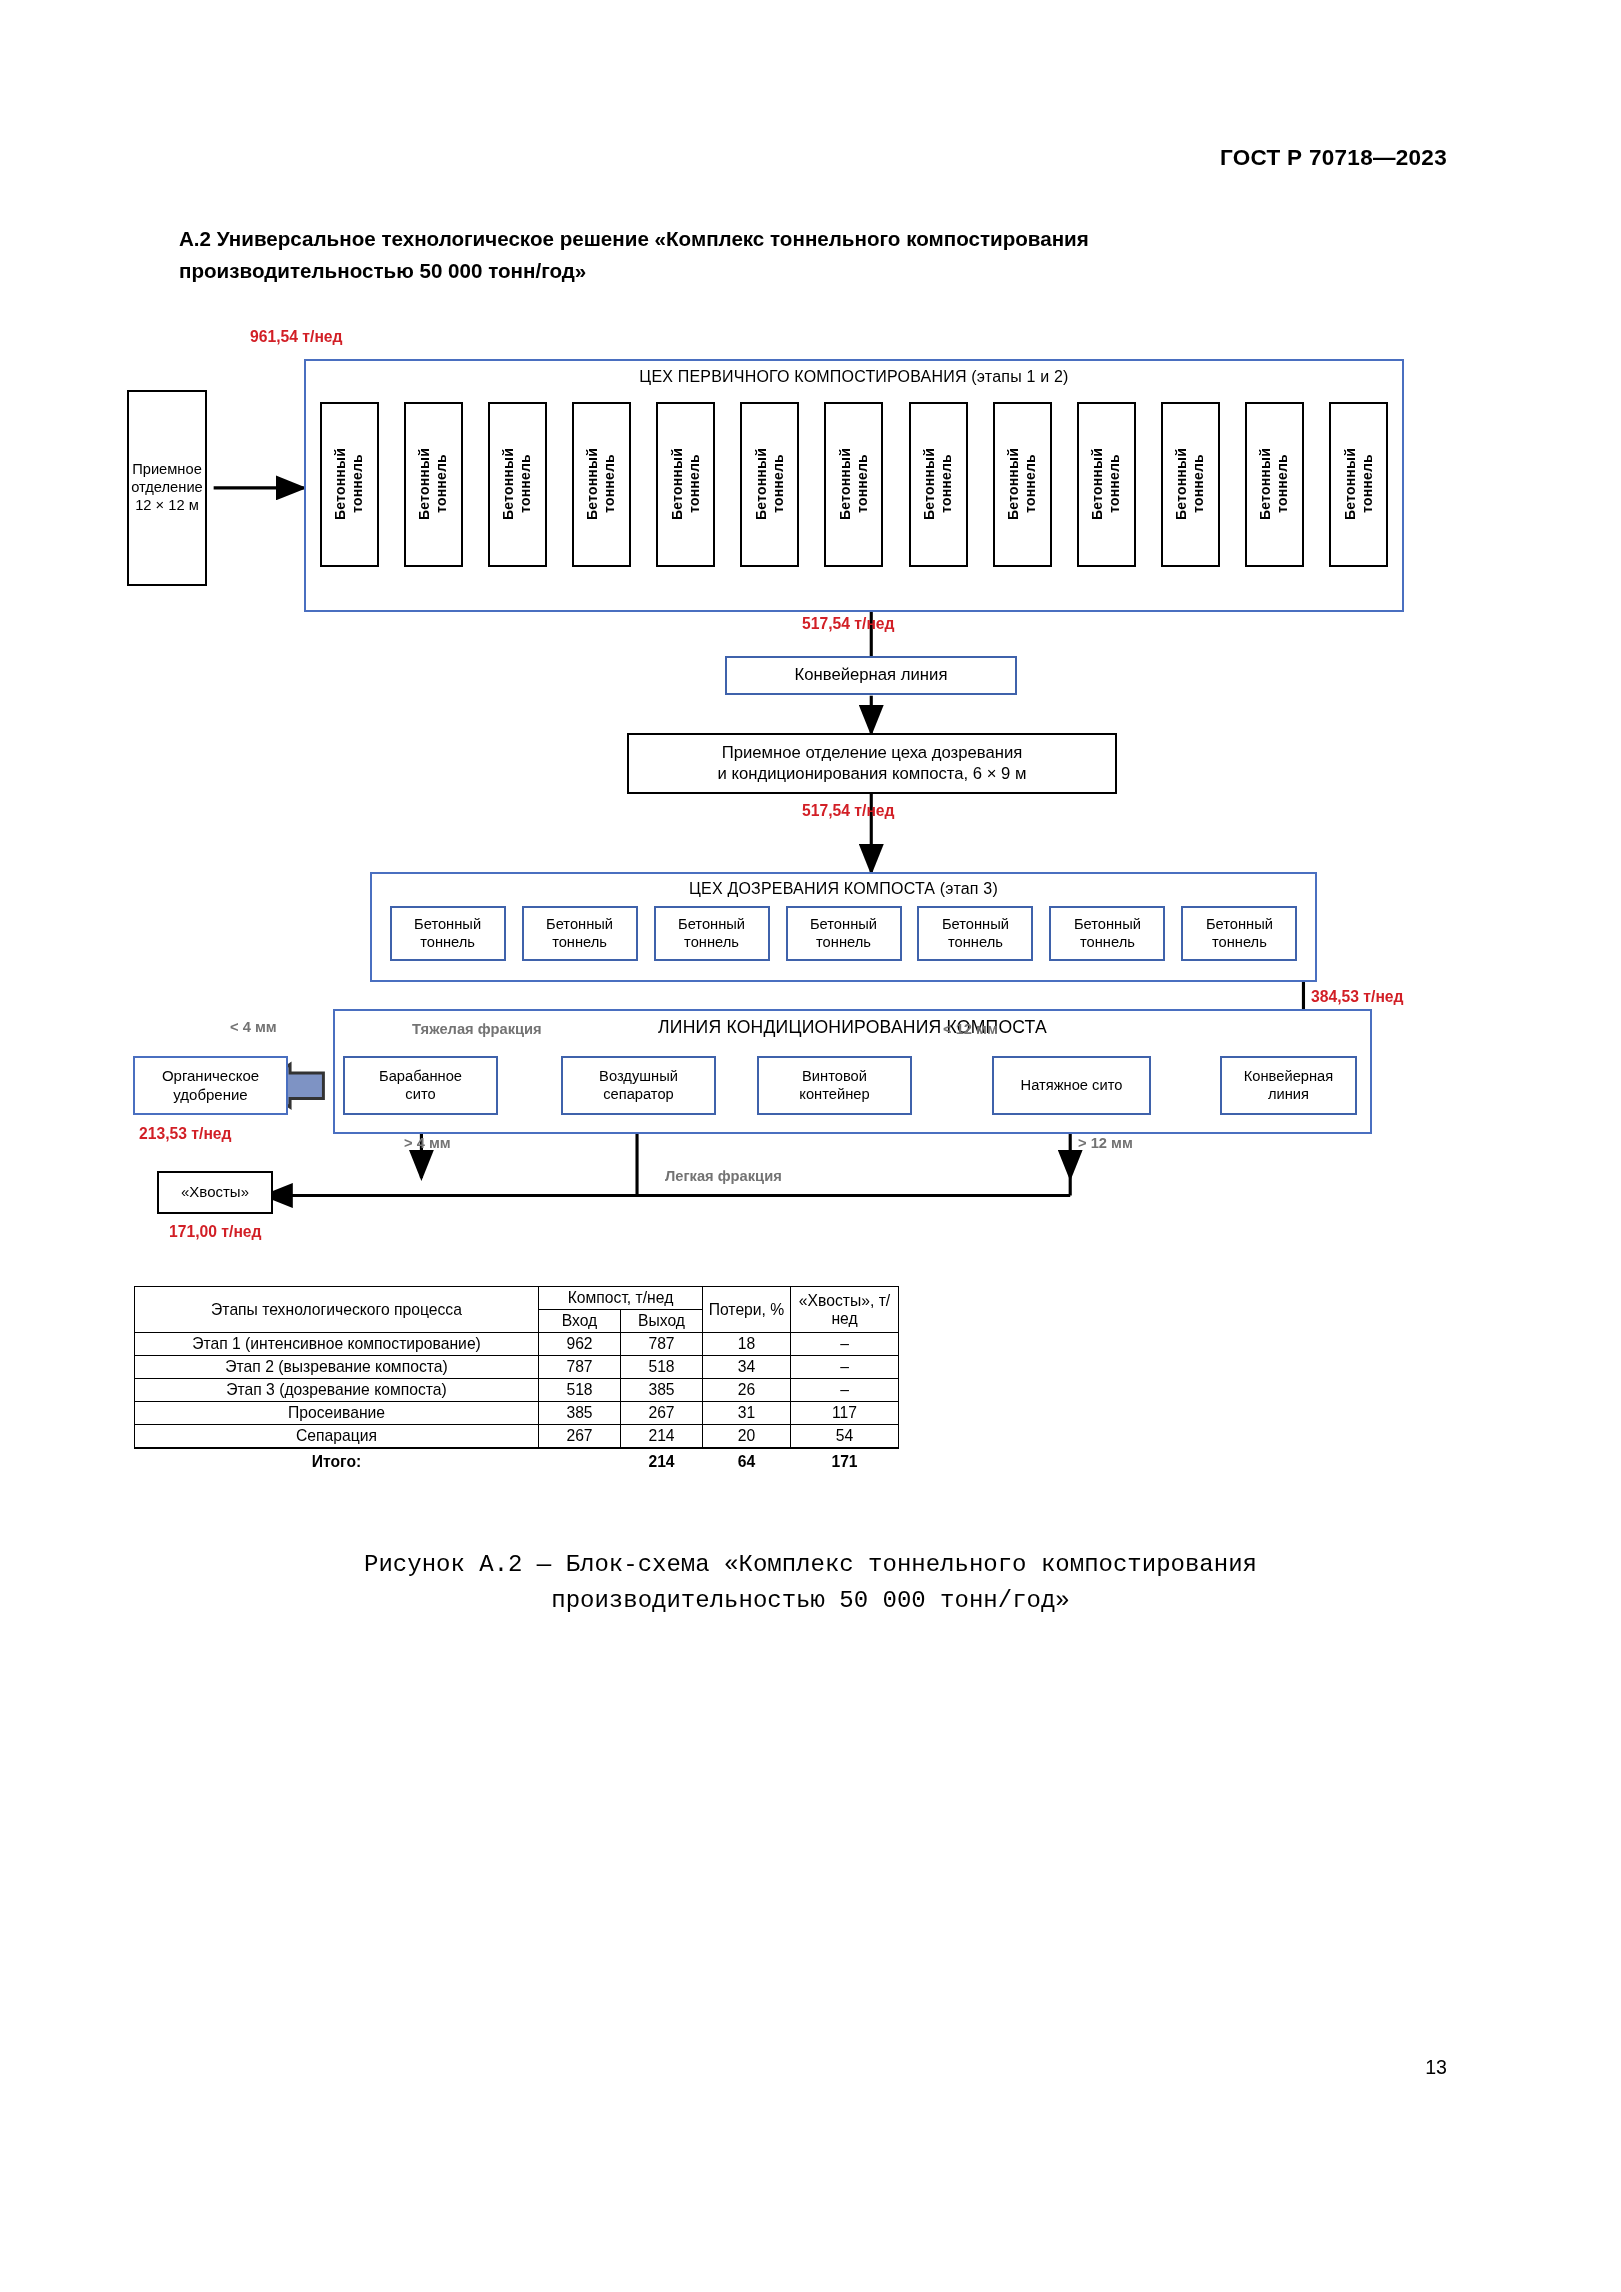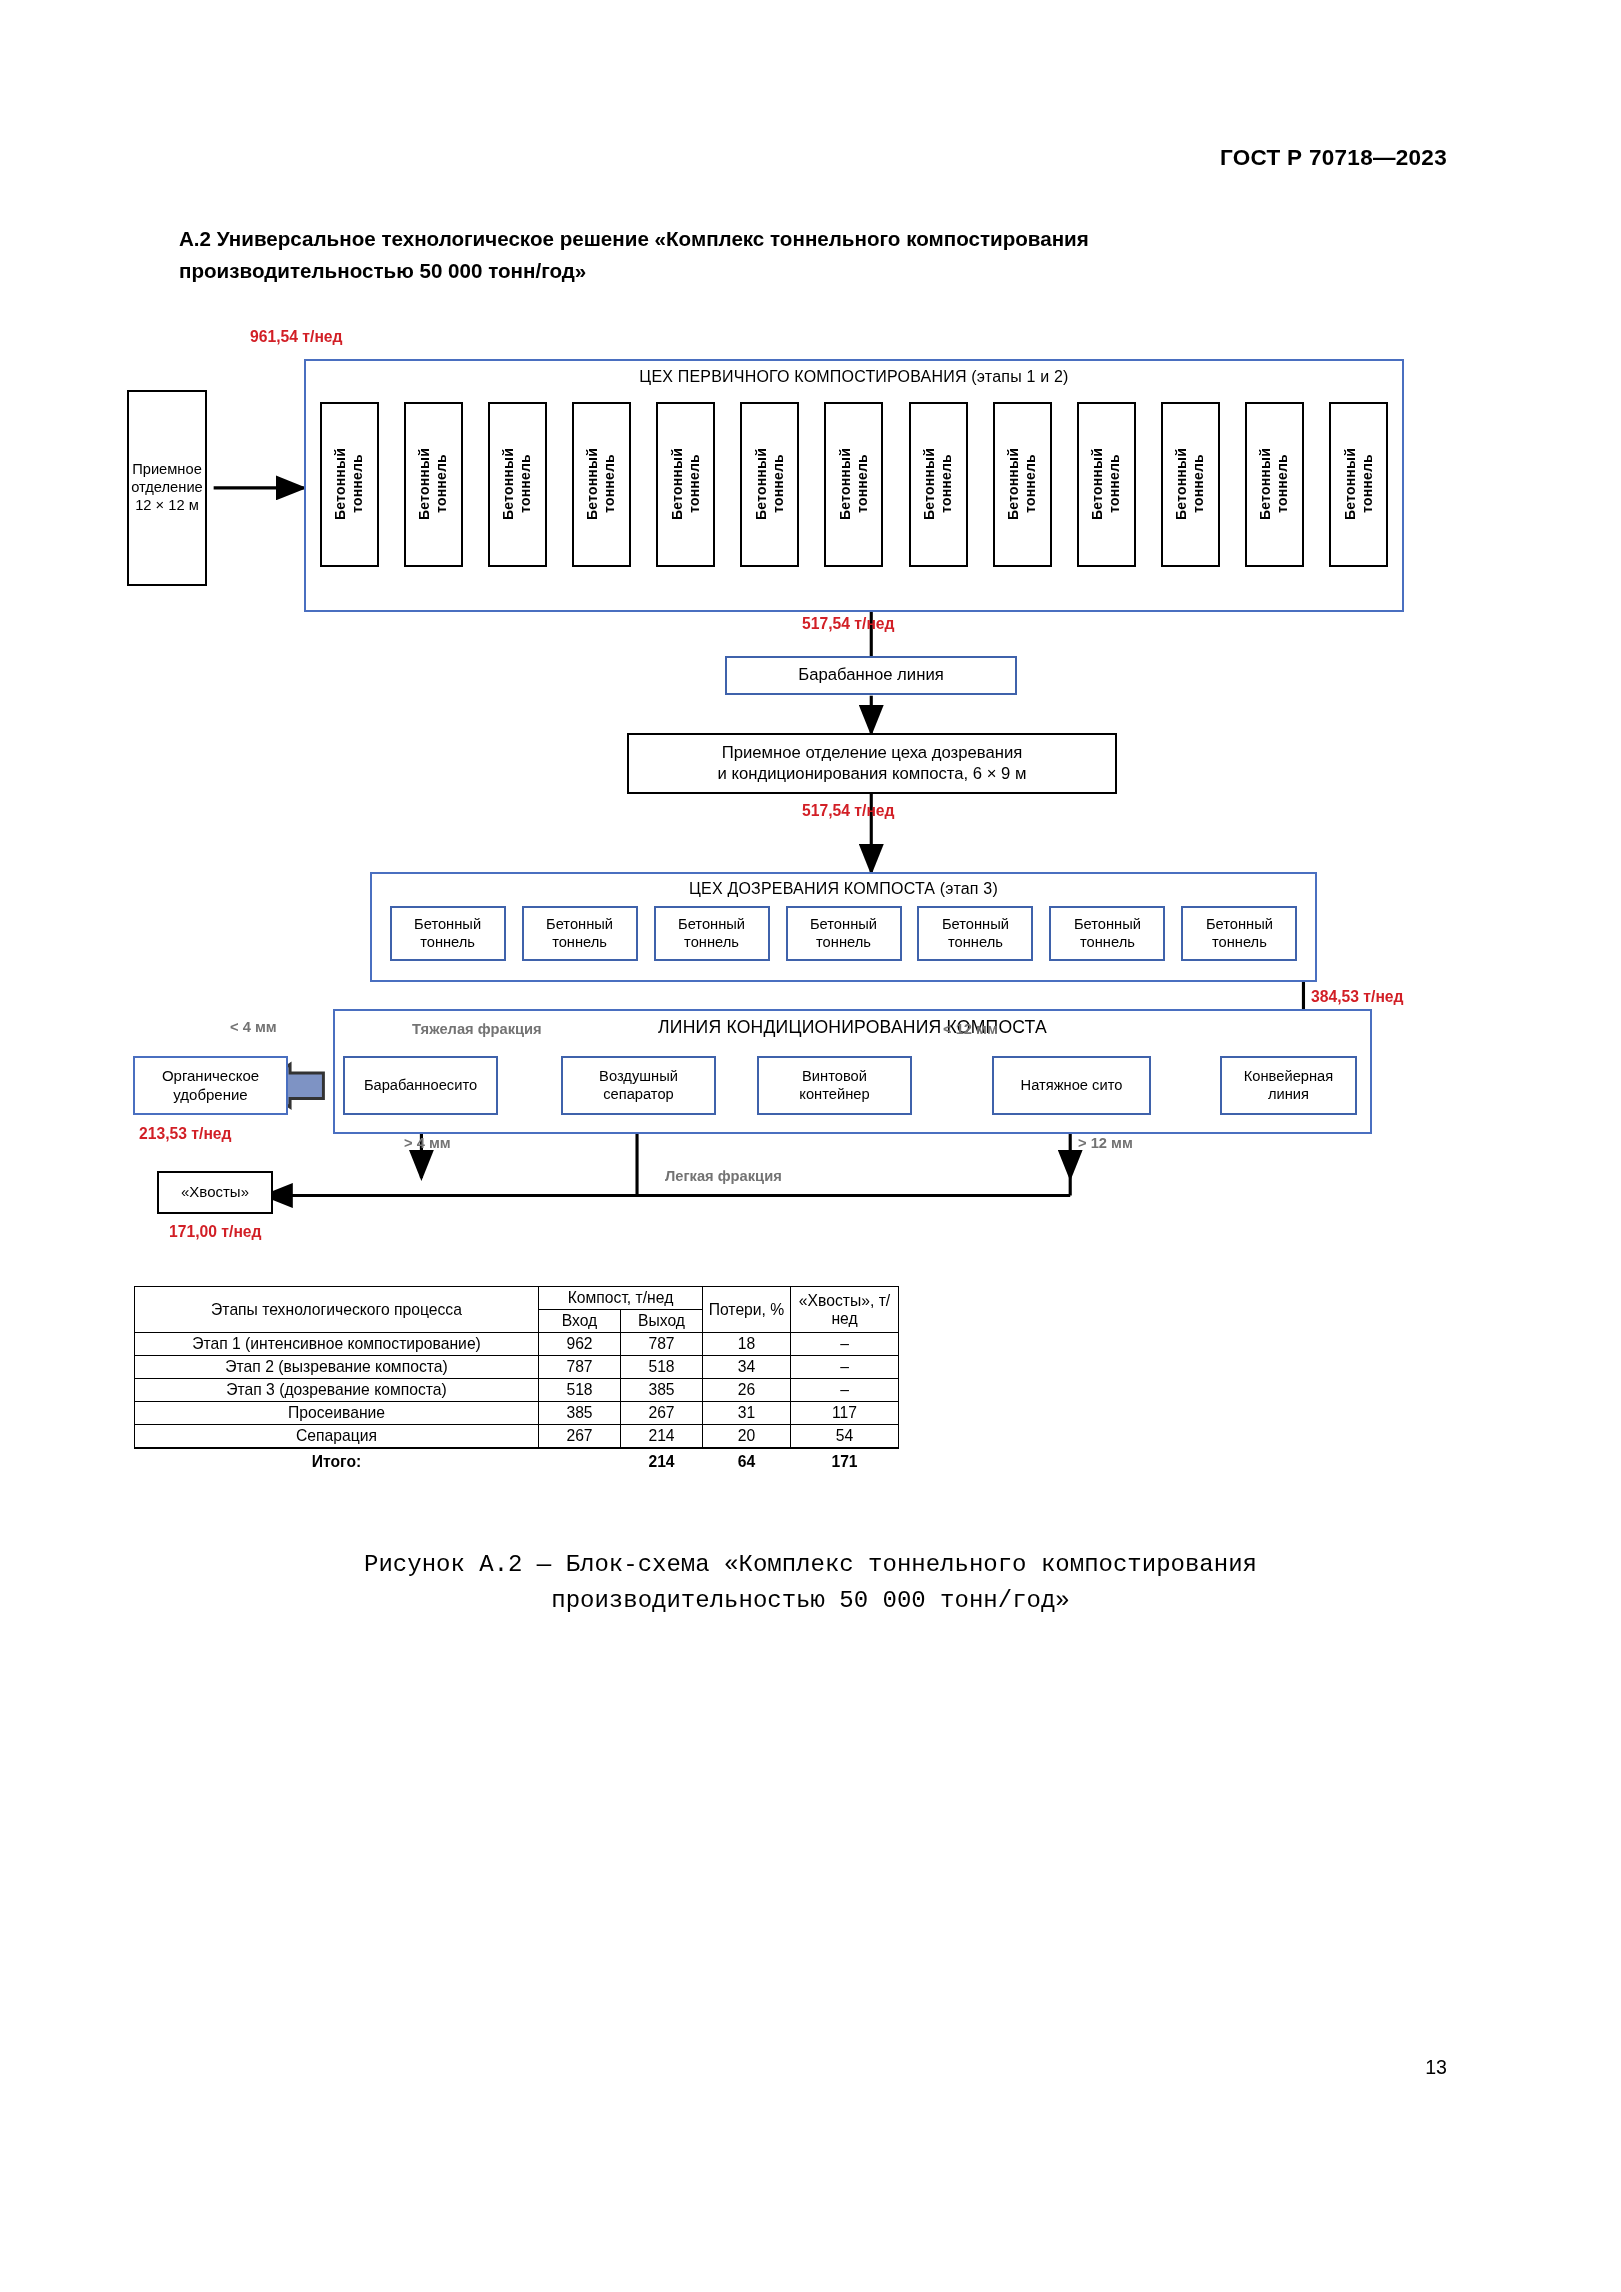--- a/index.html
+++ b/index.html
@@ -288,21 +288,21 @@
         </div>
         <div class="box blk-black" style="position: relative; width: 59px; height: 165px;">
           <span class="tunnel-v" style="white-space: pre;">Бетонный
 тоннель</span>
         </div>
       </div>
   </div>
   <div class="flow" style="left:250px; top:-4.9px;">961,54 т/нед</div>
 
   <div class="flow" style="left:802px; top:282px;">517,54 т/нед</div>
-  <div class="box blk-blue" style="left:725px; top:323px; width:292px; height:39px; font-size:16.7px;">Барабанное линия</div>
+  <div class="box blk-blue" style="left:725px; top:323px; width:292px; height:39px; font-size:16.7px;">Конвейерная линия</div>
 
   <div class="box blk-black" style="left:627px; top:400px; width:490px; height:61px; flex-direction:column; font-size:16.7px;">
     <span>Приемное отделение цеха дозревания</span>
     <span>и кондиционирования компоста, 6 × 9 м</span>
   </div>
   <div class="flow" style="left:802px; top:469px;">517,54 т/нед</div>
 
   <div class="grp-blue" style="position:absolute; left:370px; top:539px; width:947px; height:110px;">
     <div class="grp-label" style="top:5.9px;">ЦЕХ ДОЗРЕВАНИЯ КОМПОСТА (этап 3)</div>
     <div id="maturation-tunnels" style="position:absolute; top:32px; left:17.6px; right:17.6px; height:55px; display:flex; justify-content:space-between;">
@@ -335,21 +335,21 @@
           <span class="tunnel-h">тоннель</span>
         </div>
       </div>
   </div>
   <div class="flow" style="left:1311px; top:655px;">384,53 т/нед</div>
 
   <div class="grp-blue" style="position:absolute; left:333px; top:676px; width:1039px; height:125px;">
     <div class="grp-label" style="top:5.9px; font-size:17.6px;">ЛИНИЯ КОНДИЦИОНИРОВАНИЯ КОМПОСТА</div>
   </div>
 
-  <div class="box blk-blue" style="left:343px; top:723px; width:155px; height:59px; flex-direction:row; font-size:14.7px;">
+  <div class="box blk-blue" style="left:343px; top:723px; width:155px; height:59px; flex-direction:column; font-size:14.7px;">
     <span>Барабанное</span>
     <span>сито</span>
   </div>
   <div class="box blk-blue" style="left:561px; top:723px; width:155px; height:59px; flex-direction:column; font-size:14.7px;">
     <span>Воздушный</span>
     <span>сепаратор</span>
   </div>
   <div class="box blk-blue" style="left:757px; top:723px; width:155px; height:59px; flex-direction:column; font-size:14.7px;">
     <span>Винтовой</span>
     <span>контейнер</span>

